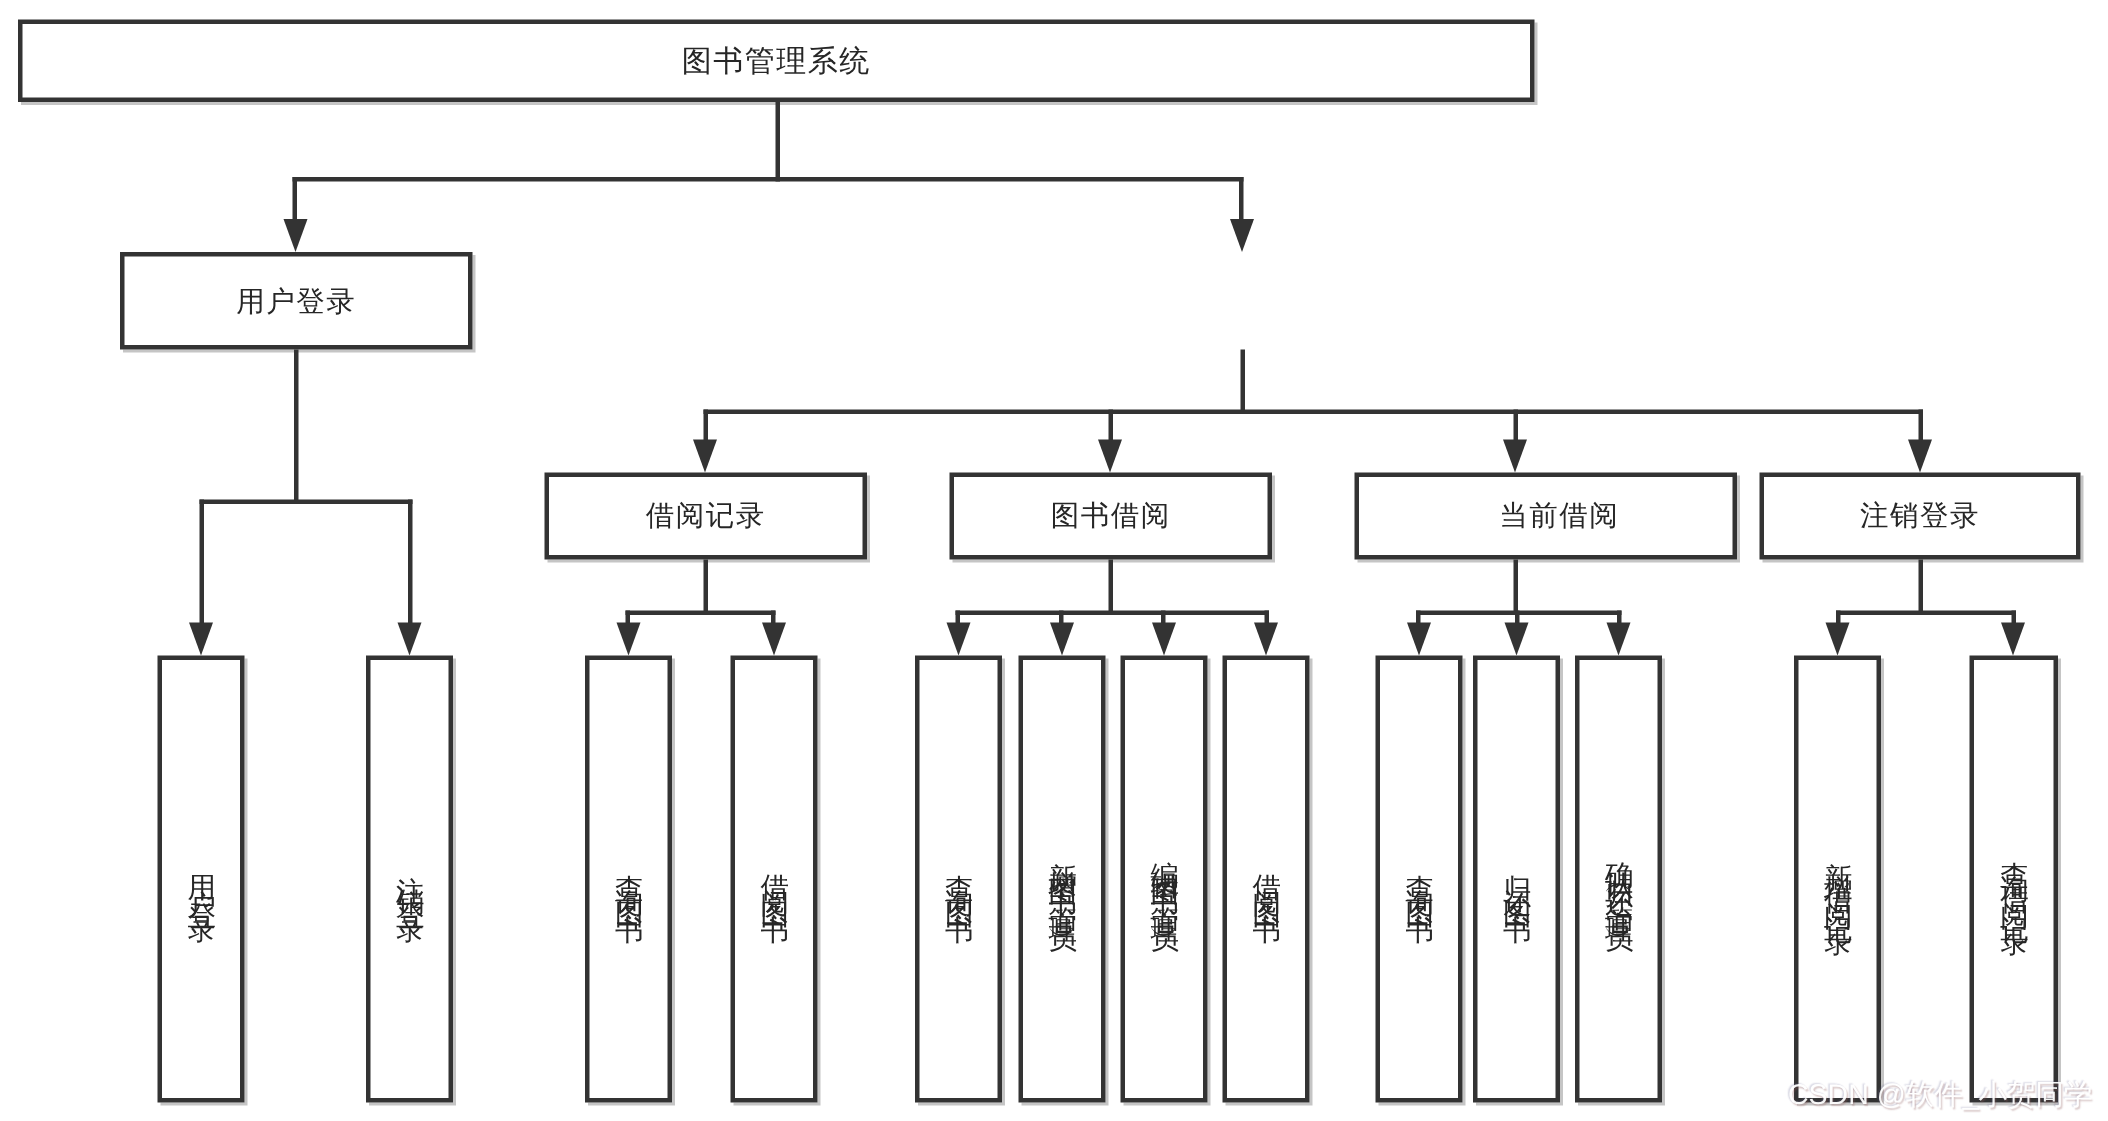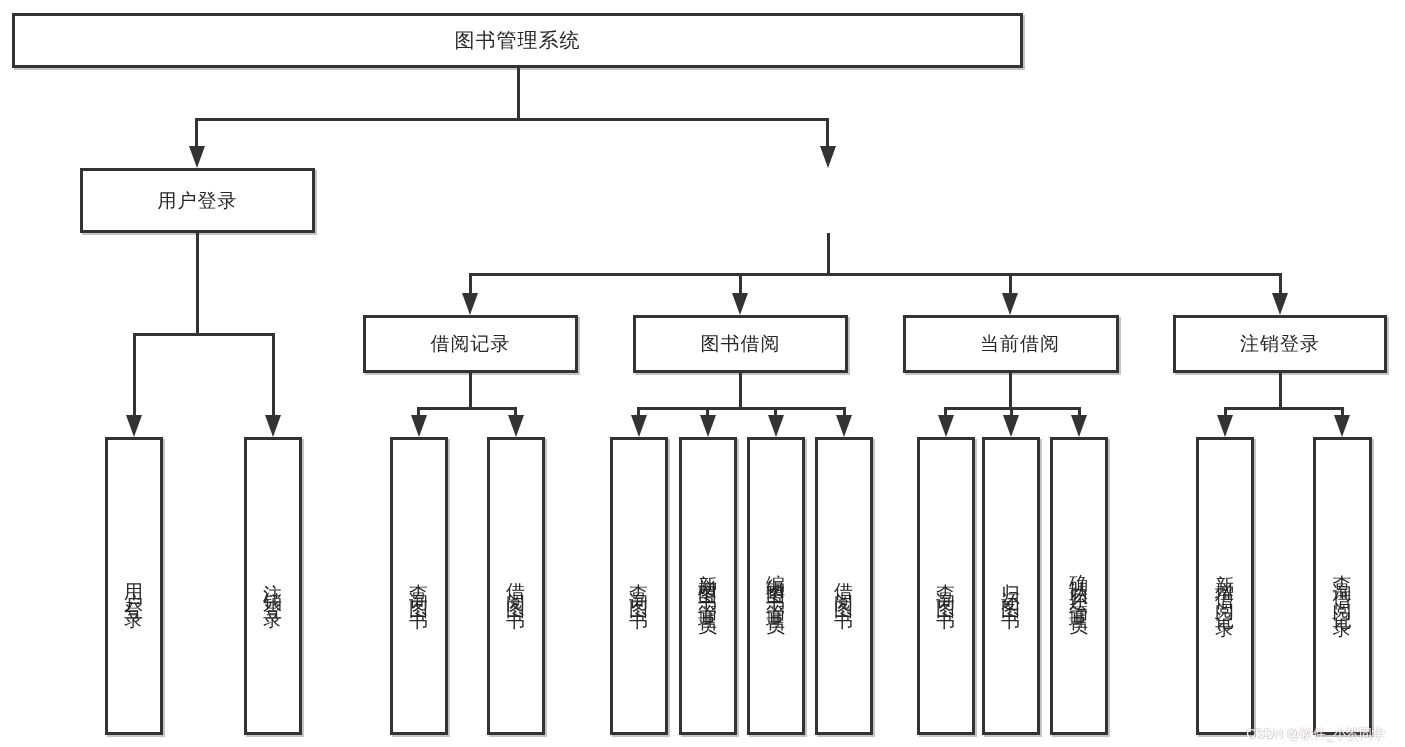--- a/index.html
+++ b/index.html
@@ -40,23 +40,23 @@
   .hl { position: absolute; height: 3px; background: var(--line, #333333); }
   .arr {
     position: absolute;
     width: 0; height: 0;
     border-left: 8px solid transparent;
     border-right: 8px solid transparent;
     border-top: 22px solid var(--line, #333333);
   }
   .watermark {
     position: absolute;
-    right: 20px;
+    right: 10px;
     bottom: 4px;
-    font-size: 13px;
+    font-size: 19px;
     color: var(--wm, #ffffff);
     opacity: 0.95;
     text-shadow: 1px 1px 1px rgba(140,90,90,0.35), -1px -1px 1px rgba(90,90,140,0.25);
     white-space: nowrap;
     pointer-events: none;
   }
 </style>
 </head>
 <body>
 
@@ -69,21 +69,21 @@
   <div class="box" style="left:80px; top:168px; width:235px; height:65px;">
     <span class="hlabel">用户登录</span>
   </div>
 
   <div class="box" style="left:363px; top:315px; width:215px; height:58px;">
     <span class="hlabel">借阅记录</span>
   </div>
   <div class="box" style="left:633px; top:315px; width:215px; height:58px;">
     <span class="hlabel">图书借阅</span>
   </div>
-  <div class="box" style="left:903px; top:315px; width:216px; height:58px;padding-left:18px;">
+  <div class="box" style="left:903px; top:315px; width:255px; height:58px;padding-left:18px;">
     <span class="hlabel">当前借阅</span>
   </div>
   <div class="box" style="left:1173px; top:315px; width:214px; height:58px;">
     <span class="hlabel">注销登录</span>
   </div>
 
   <div class="box" style="left:105px; top:437px; width:58px; height:298px;">
     <span class="vlabel">用户登录</span>
   </div>
   <div class="box" style="left:244px; top:437px; width:58px; height:298px;">

